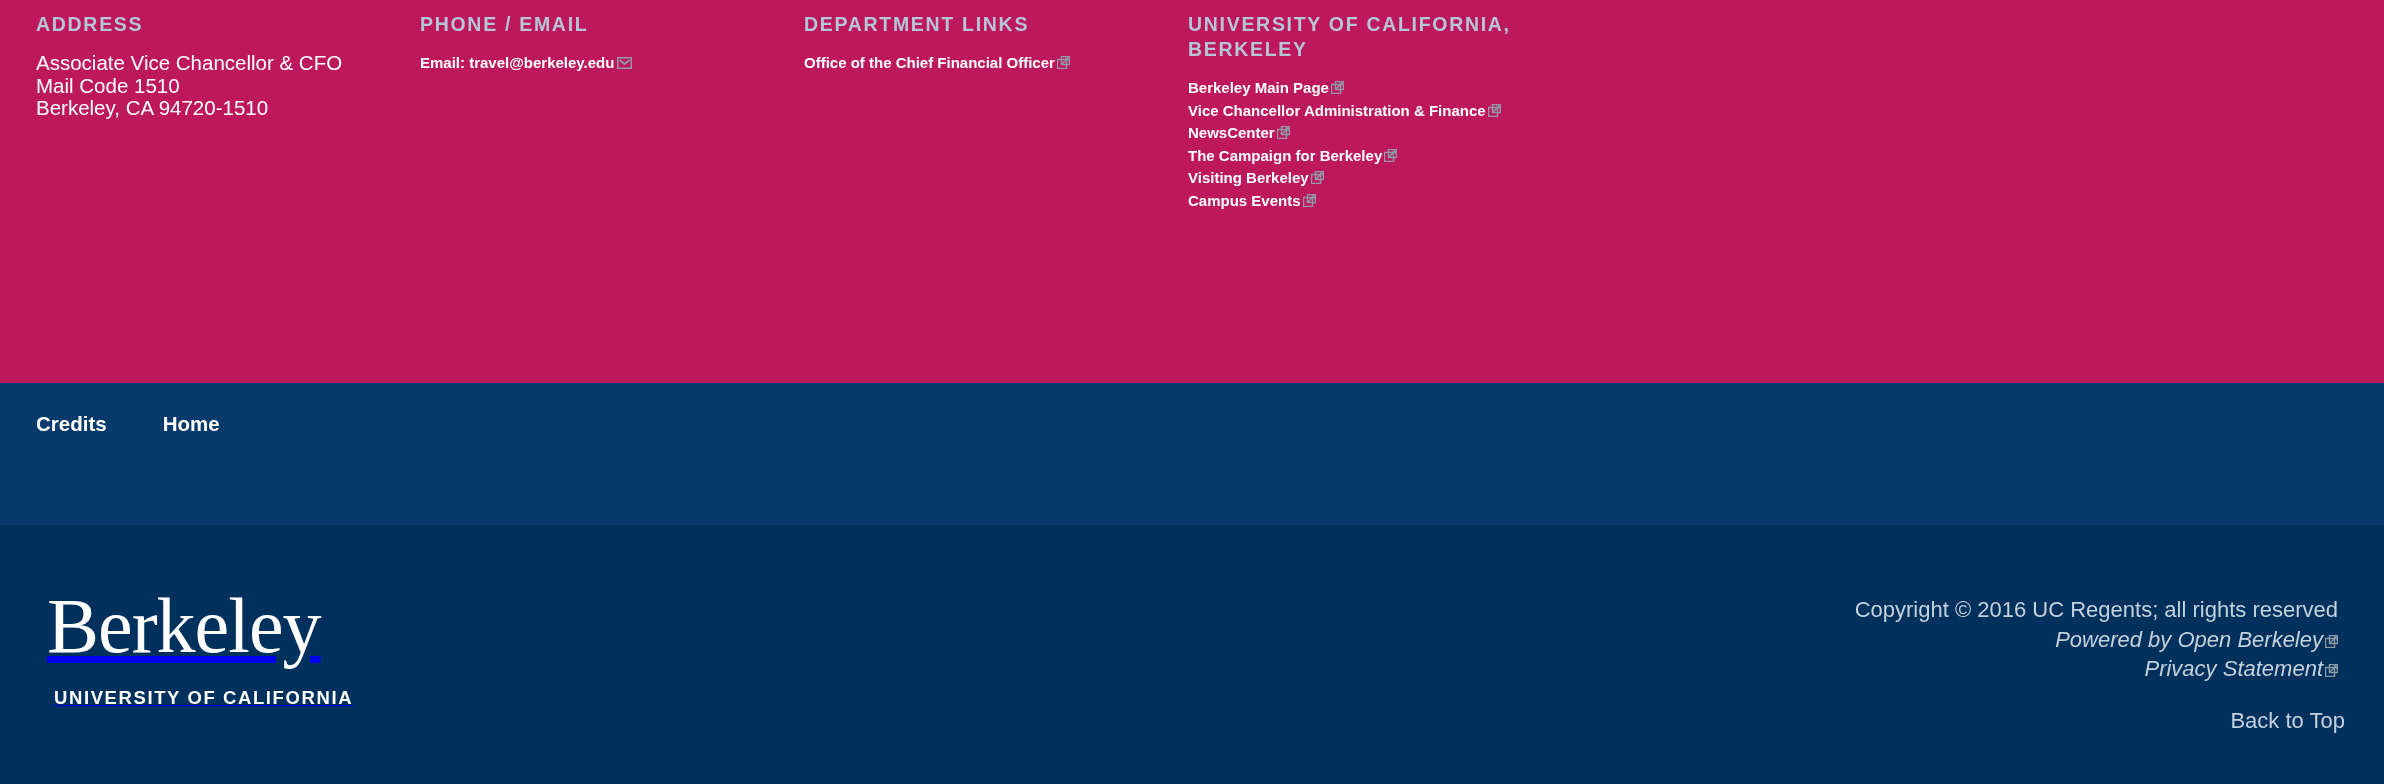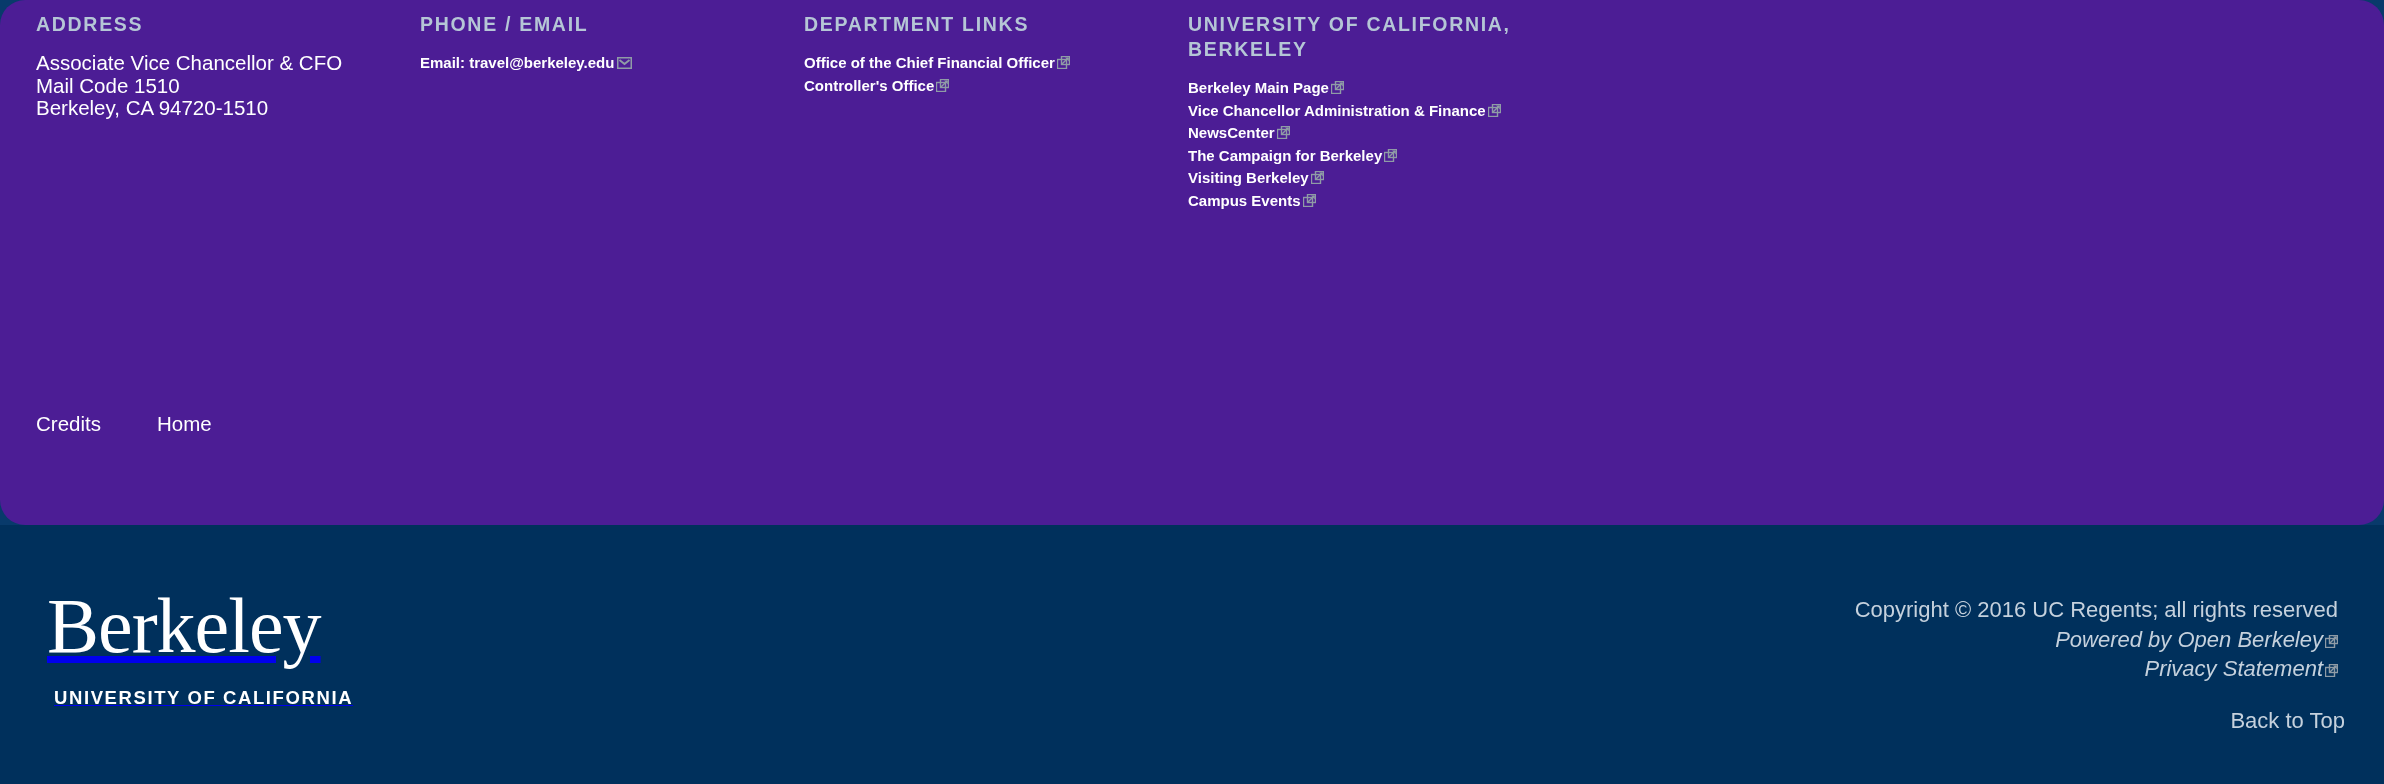--- a/index.html
+++ b/index.html
@@ -15,23 +15,22 @@
     width: 2384px;
     height: 784px;
     position: relative;
   }
 
   
   .footer-upper {
     position: absolute;
     left: 0; top: 0;
     width: 2384px;
-    height: 525px;
-    background: #4c1d95;
-    border-radius: 25px;
+    height: 383px;
+    background: #be185d;
   }
 
   .columns {
     position: absolute;
     left: 36px;
     top: 12px;
     width: 2302px;
     display: flex;
     flex-direction: row;
     align-items: flex-start;
@@ -96,21 +95,21 @@
     position: absolute;
     left: 36px;
     top: 412px;
     display: flex;
     flex-direction: row;
     align-items: center;
   }
   .util-link {
     color: #ffffff;
     font-size: 20.5px;
-    font-weight: normal;
+    font-weight: bold;
     text-decoration: none;
     cursor: pointer;
     white-space: nowrap;
   }
   .util-gap { width: 56px; }
 
   
   .footer-lower {
     position: absolute;
     left: 0; top: 525px;
@@ -210,26 +209,20 @@
                   <rect x="0.5" y="0.5" width="14" height="11" fill="none" stroke="#8f9ba6" stroke-width="2"></rect>
                   <path d="M2.5 3 L7.5 7 L12.5 3" fill="none" stroke="#8f9ba6" stroke-width="2"></path>
                 </svg></span></a>
         </div>
       </div>
 
       <div class="col">
         <div class="col-head">DEPARTMENT LINKS</div>
         <div class="col-body">
           <a class="link-line" href="#"><span>Office of the Chief Financial Officer</span><span class="ext-icon"><svg width="13" height="13" viewBox="0 0 13 13">
-                  <rect x="0.5" y="3.5" width="9" height="9" fill="none" stroke="#8f9ba6" stroke-width="1.4"></rect>
-                  <rect x="4.5" y="0.5" width="8" height="8" fill="none" stroke="#8f9ba6" stroke-width="1.4"></rect>
-                  <path d="M5 8 L11 2" stroke="#8f9ba6" stroke-width="1.4"></path>
-                  <path d="M8 1.6 L11.8 1.6 L11.8 5.4" fill="#8f9ba6"></path>
-                </svg></span></a>
-          <a class="link-line" href="#"><span>Controller's Office</span><span class="ext-icon"><svg width="13" height="13" viewBox="0 0 13 13">
                   <rect x="0.5" y="3.5" width="9" height="9" fill="none" stroke="#8f9ba6" stroke-width="1.4"></rect>
                   <rect x="4.5" y="0.5" width="8" height="8" fill="none" stroke="#8f9ba6" stroke-width="1.4"></rect>
                   <path d="M5 8 L11 2" stroke="#8f9ba6" stroke-width="1.4"></path>
                   <path d="M8 1.6 L11.8 1.6 L11.8 5.4" fill="#8f9ba6"></path>
                 </svg></span></a>
         </div>
       </div>
 
       <div class="col col-4">
         <div class="col-head">UNIVERSITY OF CALIFORNIA, BERKELEY</div>

